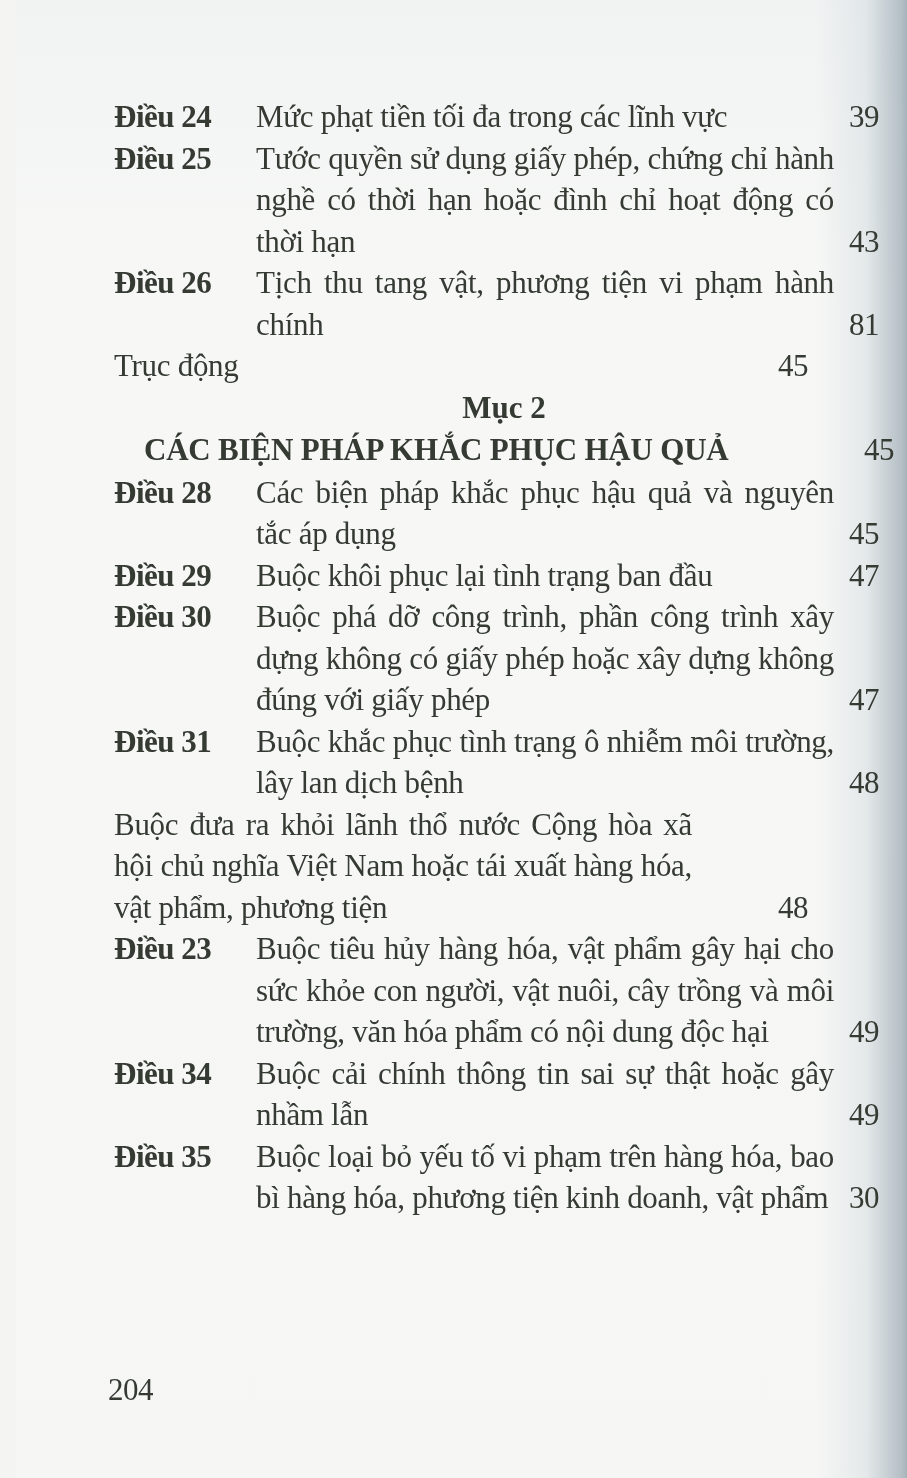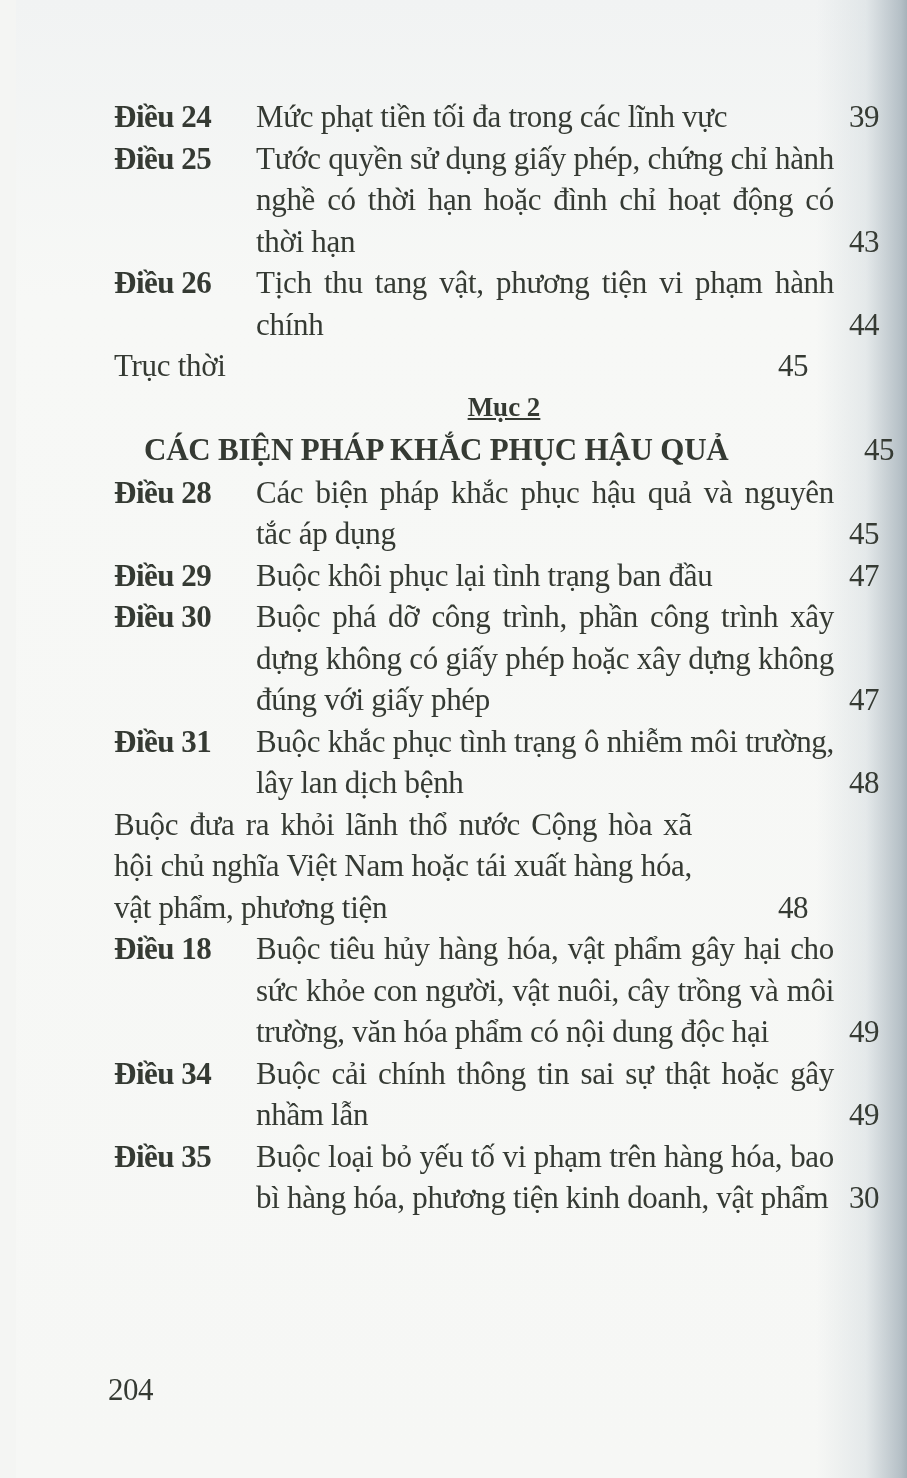--- a/index.html
+++ b/index.html
@@ -55,24 +55,23 @@
       letter-spacing: -0.3px;
     }
     .entry .page-num {
       flex: 1 1 auto;
       text-align: center;
       letter-spacing: -0.5px;
     }
     .section {
       text-align: center;
       font-weight: bold;
-      font-size: 27px;
+      font-size: 31px;
       line-height: 41px;
       position: relative;
-      text-decoration: underline;
     }
     .section-title-row {
       display: flex;
       align-items: flex-end;
       font-weight: bold;
       font-size: 31px;
       line-height: 44px;
       padding-left: 30px;
     }
     .section-title-row .sec-title {
@@ -108,25 +107,25 @@
 
     <div class="entry">
       <span class="label">Điều 25</span>
       <span class="title">Tước quyền sử dụng giấy phép, chứng chỉ hành nghề có thời hạn hoặc đình chỉ hoạt động có thời hạn</span>
       <span class="page-num">43</span>
     </div>
 
     <div class="entry">
       <span class="label">Điều 26</span>
       <span class="title">Tịch thu tang vật, phương tiện vi phạm hành chính</span>
-      <span class="page-num">44</span>
+      <span class="page-num">81</span>
     </div>
 
     <div class="entry">
-      <span class="title">Trục thời</span>
+      <span class="title">Trục động</span>
       <span class="page-num">45</span>
     </div>
 
     <div class="section">Mục 2</div>
 
     <div class="section-title-row">
       <span class="sec-title">CÁC BIỆN PHÁP KHẮC PHỤC HẬU QUẢ</span>
       <span class="page-num">45</span>
     </div>
 
@@ -153,21 +152,21 @@
       <span class="title">Buộc khắc phục tình trạng ô nhiễm môi trường, lây lan dịch bệnh</span>
       <span class="page-num">48</span>
     </div>
 
     <div class="entry">
       <span class="title">Buộc đưa ra khỏi lãnh thổ nước Cộng hòa xã hội chủ nghĩa Việt Nam hoặc tái xuất hàng hóa, vật phẩm, phương tiện</span>
       <span class="page-num">48</span>
     </div>
 
     <div class="entry">
-      <span class="label">Điều 18</span>
+      <span class="label">Điều 23</span>
       <span class="title">Buộc tiêu hủy hàng hóa, vật phẩm gây hại cho sức khỏe con người, vật nuôi, cây trồng và môi trường, văn hóa phẩm có nội dung độc hại</span>
       <span class="page-num">49</span>
     </div>
 
     <div class="entry">
       <span class="label">Điều 34</span>
       <span class="title">Buộc cải chính thông tin sai sự thật hoặc gây nhầm lẫn</span>
       <span class="page-num">49</span>
     </div>
 

